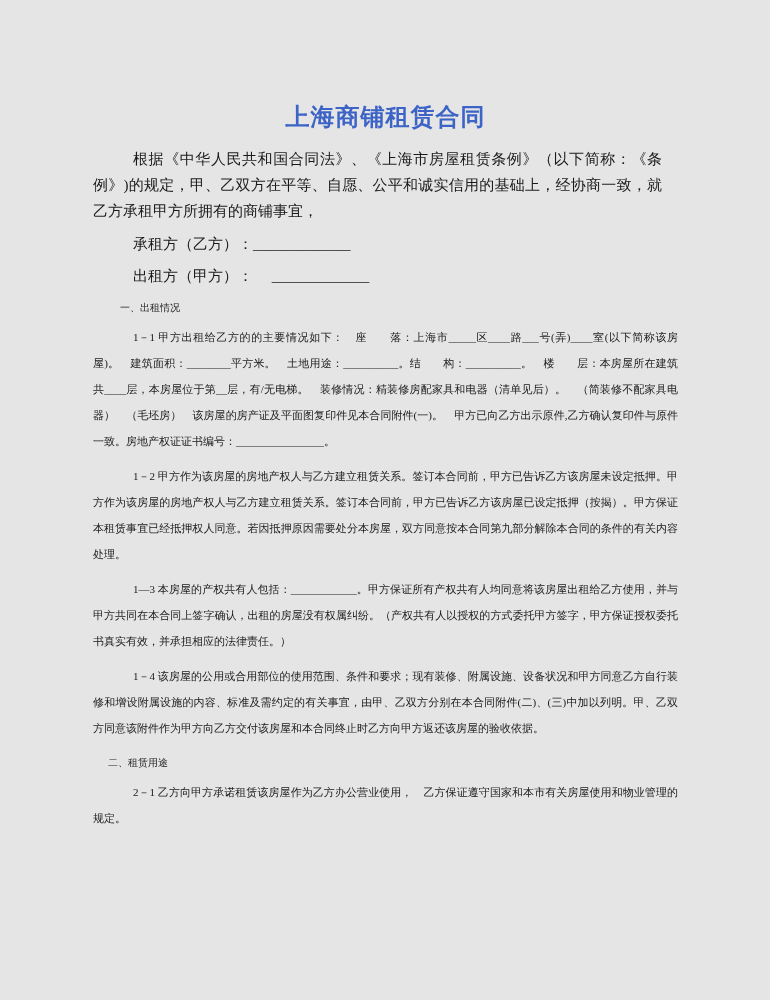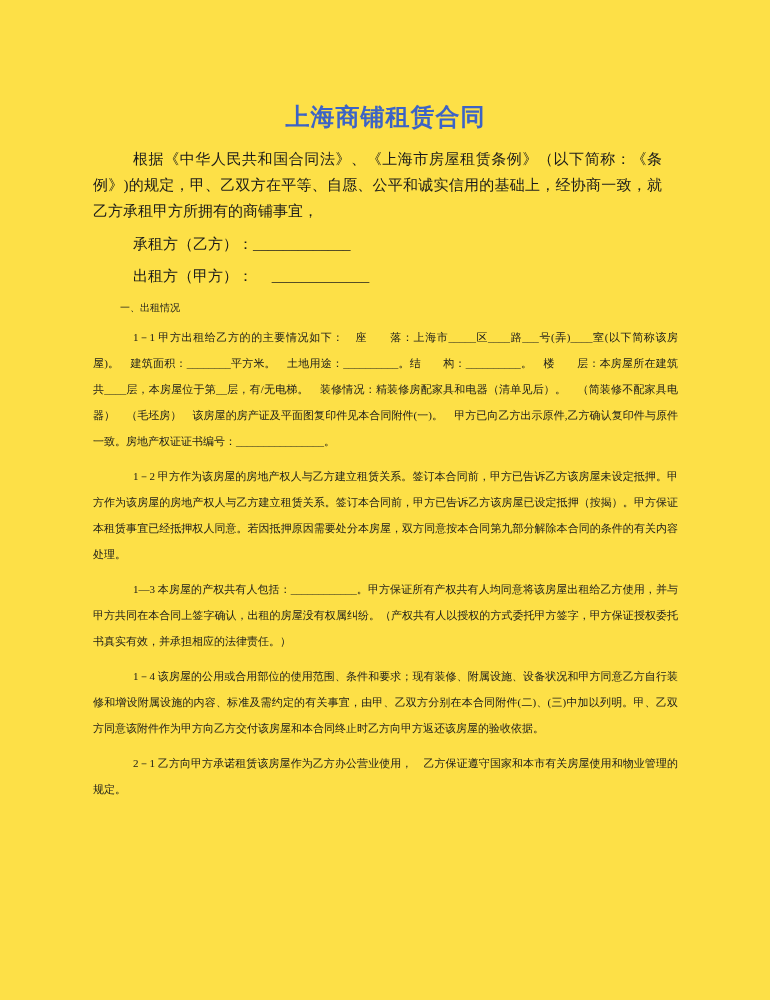--- a/index.html
+++ b/index.html
@@ -10,21 +10,21 @@
   body {
     width: 770px;
     height: 1000px;
     overflow: hidden;
     font-family: "Liberation Serif", "DejaVu Serif", serif;
     color: #1a1a1a;
   }
   .page {
     width: 770px;
     height: 1000px;
-    background: #fde047;
+    background: #e5e5e5;
     padding: 100px 92px 0 93px;
   }
   .doc-title {
     text-align: center;
     font-size: 24px;
     font-weight: bold;
     letter-spacing: 1px;
     line-height: 34px;
     margin-bottom: 12px;
   }
@@ -75,17 +75,18 @@
   <p class="section-heading sec-1">一、出租情况</p>
 
   <p class="clause">1－1 甲方出租给乙方的的主要情况如下：　座　　落：上海市_____区____路___号(弄)____室(以下简称该房屋)。　建筑面积：________平方米。　土地用途：__________。结　　构：__________。　楼　　层：本房屋所在建筑共____层，本房屋位于第__层，有/无电梯。　装修情况：精装修房配家具和电器（清单见后）。　（简装修不配家具电器）　（毛坯房）　该房屋的房产证及平面图复印件见本合同附件(一)。　甲方已向乙方出示原件,乙方确认复印件与原件一致。房地产权证证书编号：________________。</p>
 
   <p class="clause">1－2 甲方作为该房屋的房地产权人与乙方建立租赁关系。签订本合同前，甲方已告诉乙方该房屋未设定抵押。甲方作为该房屋的房地产权人与乙方建立租赁关系。签订本合同前，甲方已告诉乙方该房屋已设定抵押（按揭）。甲方保证本租赁事宜已经抵押权人同意。若因抵押原因需要处分本房屋，双方同意按本合同第九部分解除本合同的条件的有关内容处理。</p>
 
   <p class="clause">1—3 本房屋的产权共有人包括：____________。甲方保证所有产权共有人均同意将该房屋出租给乙方使用，并与甲方共同在本合同上签字确认，出租的房屋没有权属纠纷。（产权共有人以授权的方式委托甲方签字，甲方保证授权委托书真实有效，并承担相应的法律责任。）</p>
 
   <p class="clause">1－4 该房屋的公用或合用部位的使用范围、条件和要求；现有装修、附属设施、设备状况和甲方同意乙方自行装修和增设附属设施的内容、标准及需约定的有关事宜，由甲、乙双方分别在本合同附件(二)、(三)中加以列明。甲、乙双方同意该附件作为甲方向乙方交付该房屋和本合同终止时乙方向甲方返还该房屋的验收依据。</p>
 
+  <p class="section-heading sec-2">二、租赁用途</p>
 
   <p class="clause">2－1 乙方向甲方承诺租赁该房屋作为乙方办公营业使用，　乙方保证遵守国家和本市有关房屋使用和物业管理的规定。</p>
 
 
 </div>
 
 </body></html>

